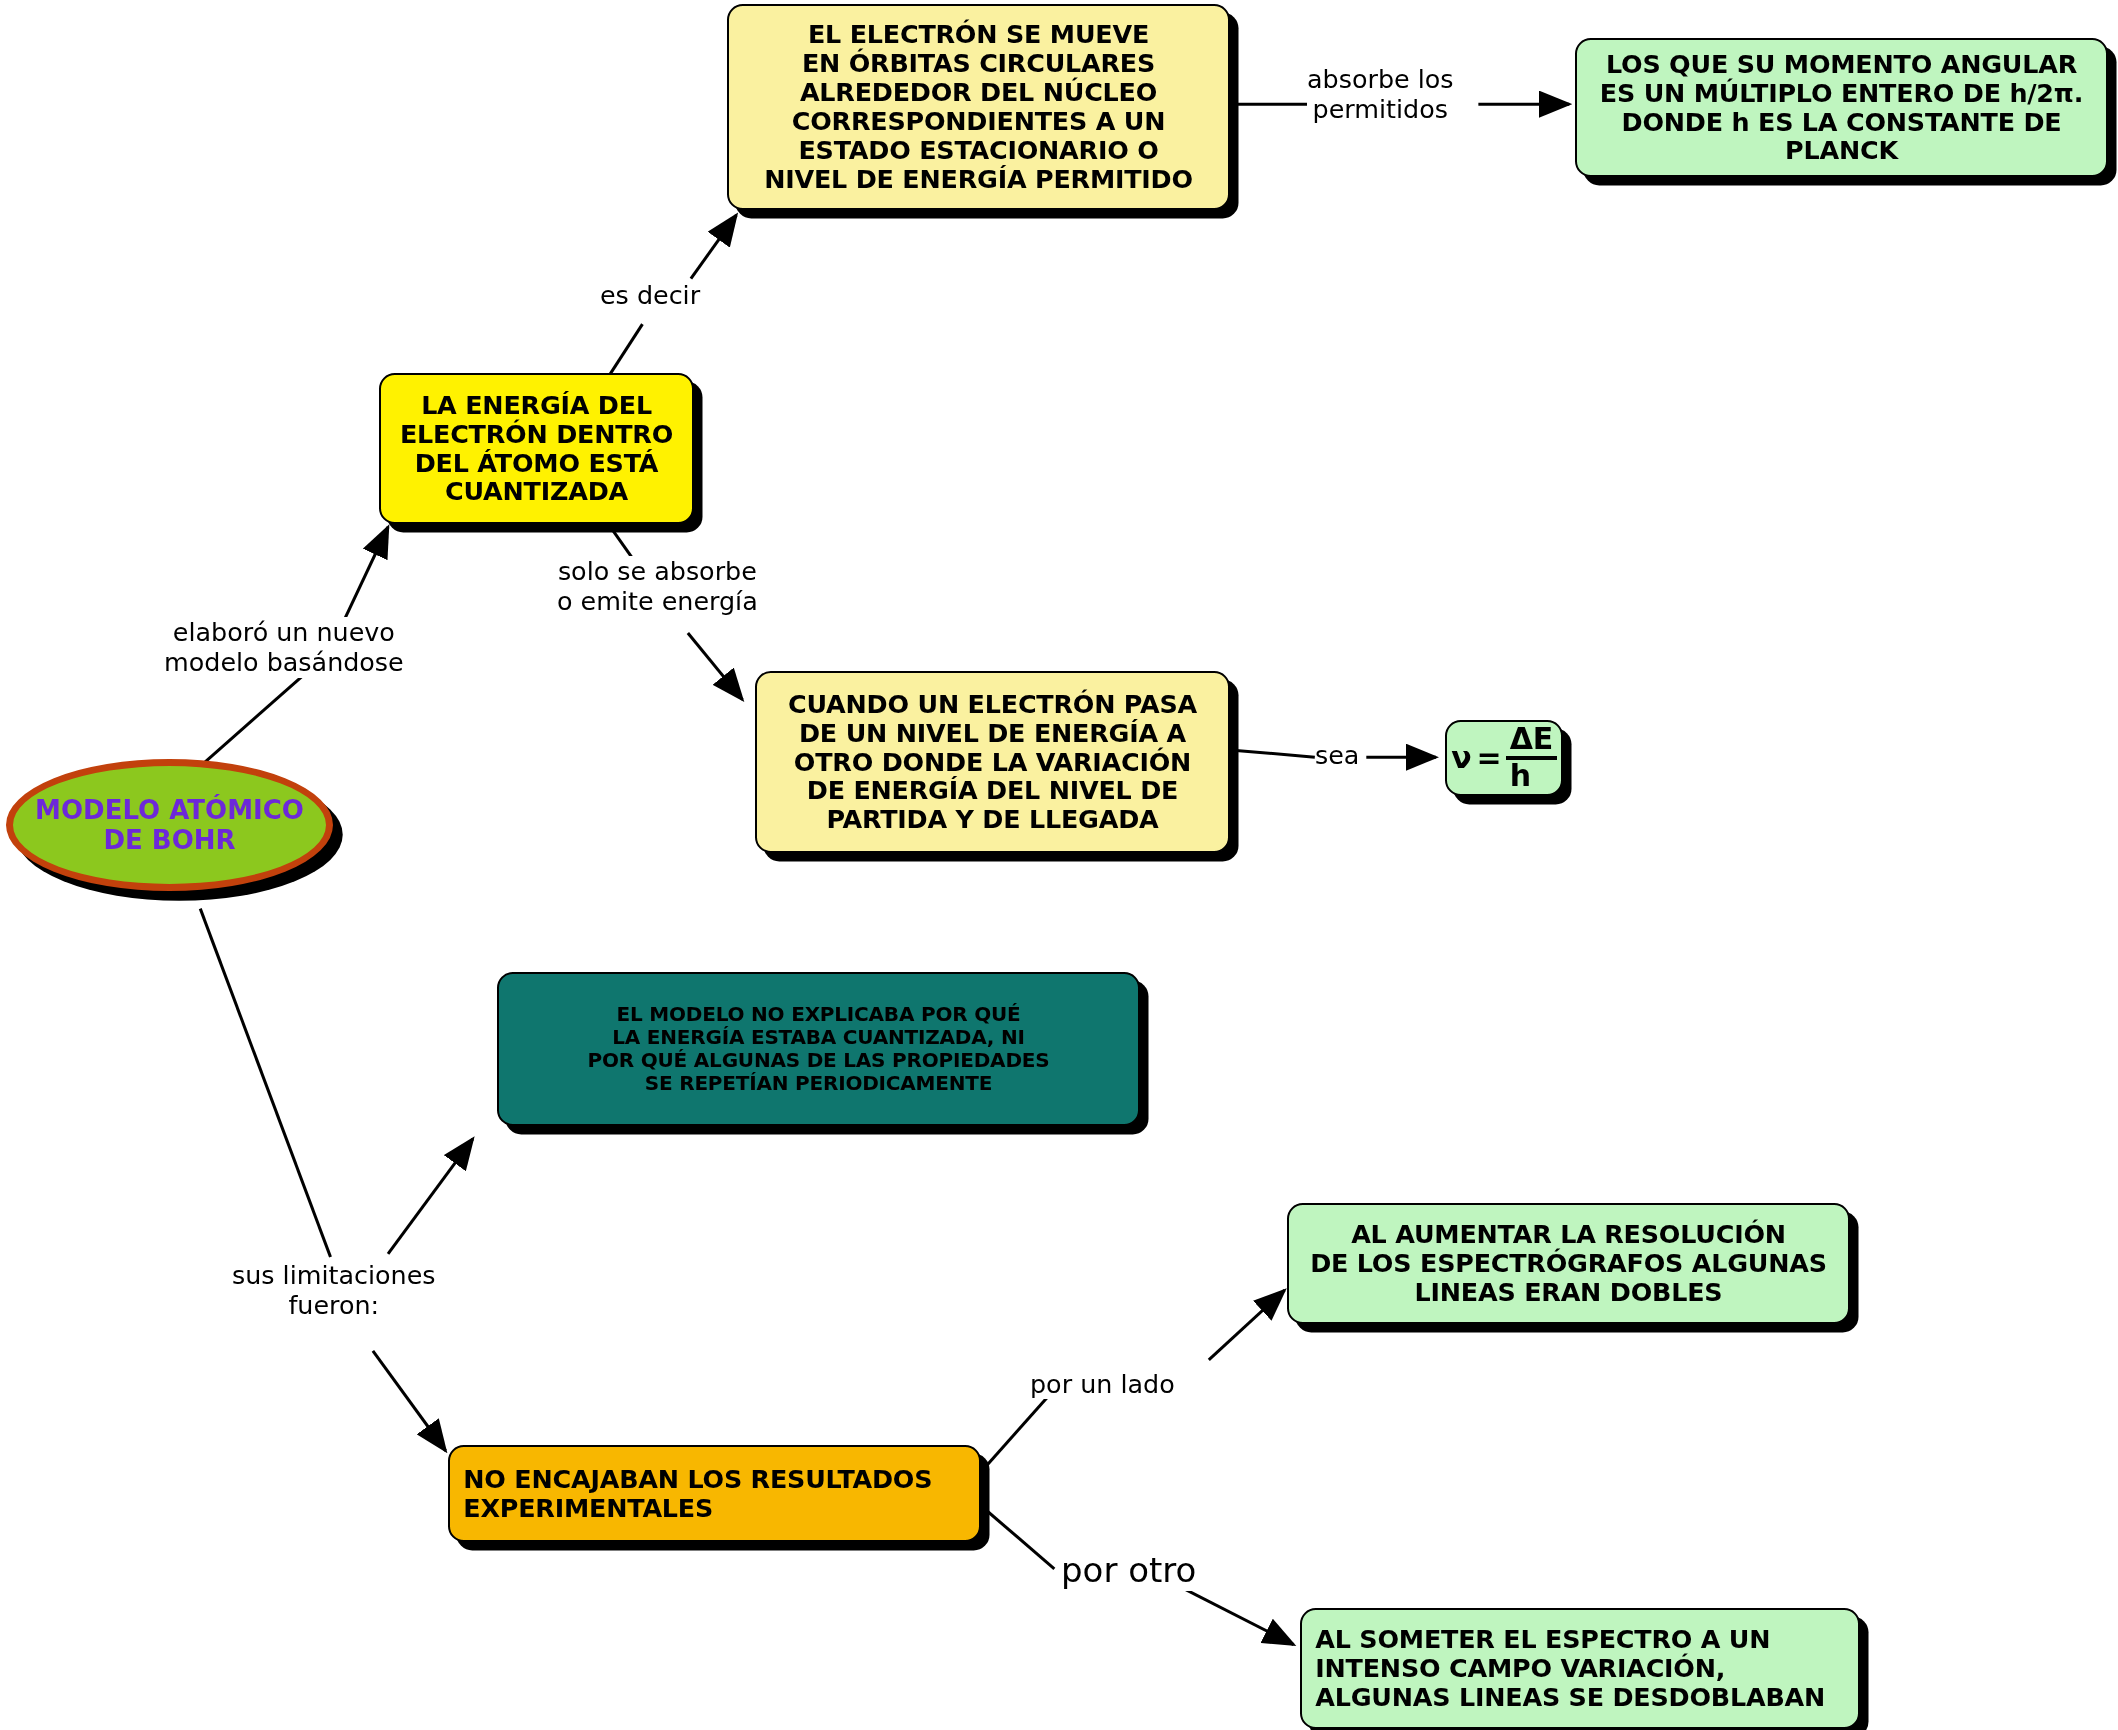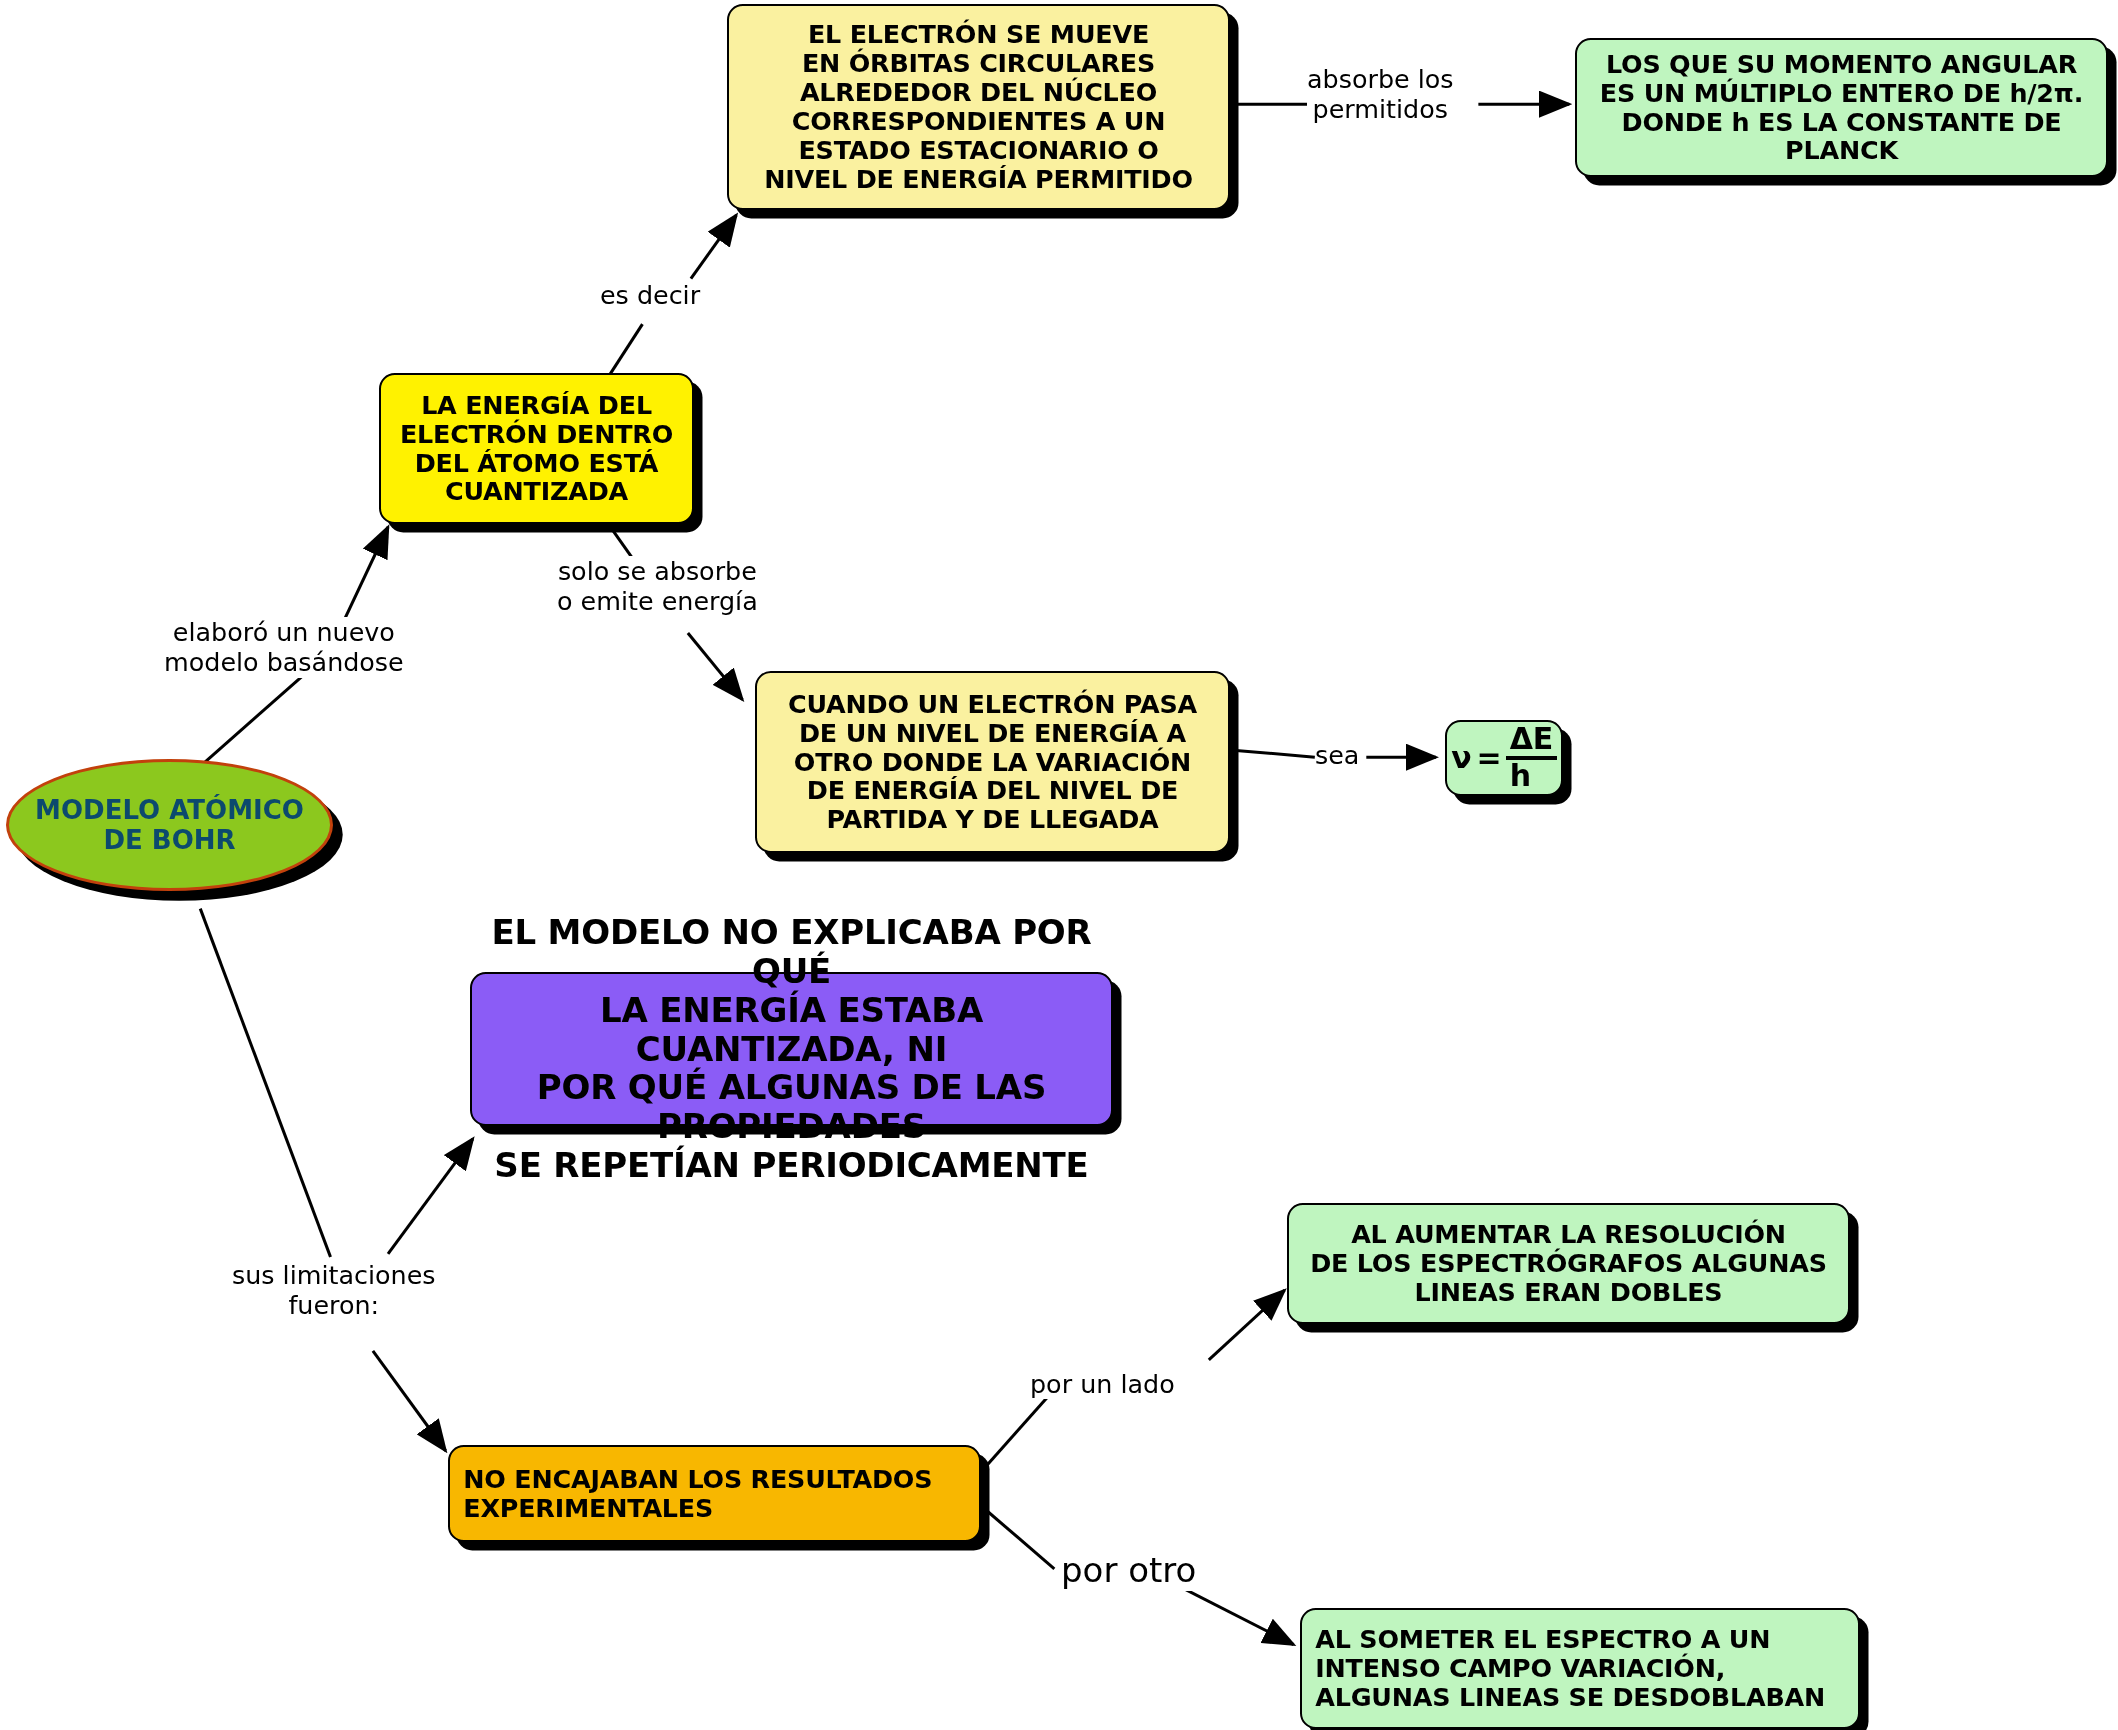--- a/index.html
+++ b/index.html
@@ -45,31 +45,31 @@
     white-space: pre-line;
   }
   .node.center  { text-align: center; }
   .node.leftal  { text-align: left; }
   .node.leftal .txt { padding-left: 13.3px; }
 
   
   .ellipse {
     position: absolute;
     box-sizing: border-box;
-    border: 3px solid #c2410c;
+    border: 7px solid #c2410c;
     border-radius: 50%;
     background: #8CC81E;
     box-shadow: 9.7px 9.7px 0 0 #000000;
     display: flex;
     align-items: center;
     justify-content: center;
     font-weight: bold;
     text-align: center;
     line-height: 1.16;
-    color: #0c4a6e;
+    color: #6d28d9;
     z-index: 5;
   }
   .ellipse .txt { white-space: pre-line; }
 
   .edge-label {
     position: absolute;
     font-family: "DejaVu Sans", sans-serif;
     font-weight: normal;
     color: #000000;
     line-height: 1.2;
@@ -183,21 +183,21 @@
       <span>ν</span>
       <span>=</span>
       <span class="frac">
         <span class="num">ΔE</span>
         <span class="bar"></span>
         <span class="den">h</span>
       </span>
     </div>
   </div>
 
-  <div class="node center" style="left:470px; top:972px; width:643px; height:154px; background:#8b5cf6; font-size:34px;">
+  <div class="node center" style="left:497px; top:972px; width:643px; height:154px; background:#0f766e; font-size:20px;">
     <span class="txt">EL MODELO NO EXPLICABA POR QUÉ
 LA ENERGÍA ESTABA CUANTIZADA, NI
 POR QUÉ ALGUNAS DE LAS PROPIEDADES
 SE REPETÍAN PERIODICAMENTE</span>
   </div>
 
   <div class="node leftal" style="left:448px; top:1445px; width:533px; height:97px; background:#F8B700; font-size:25.4px;">
     <span class="txt">NO ENCAJABAN LOS RESULTADOS
 EXPERIMENTALES</span>
   </div>

